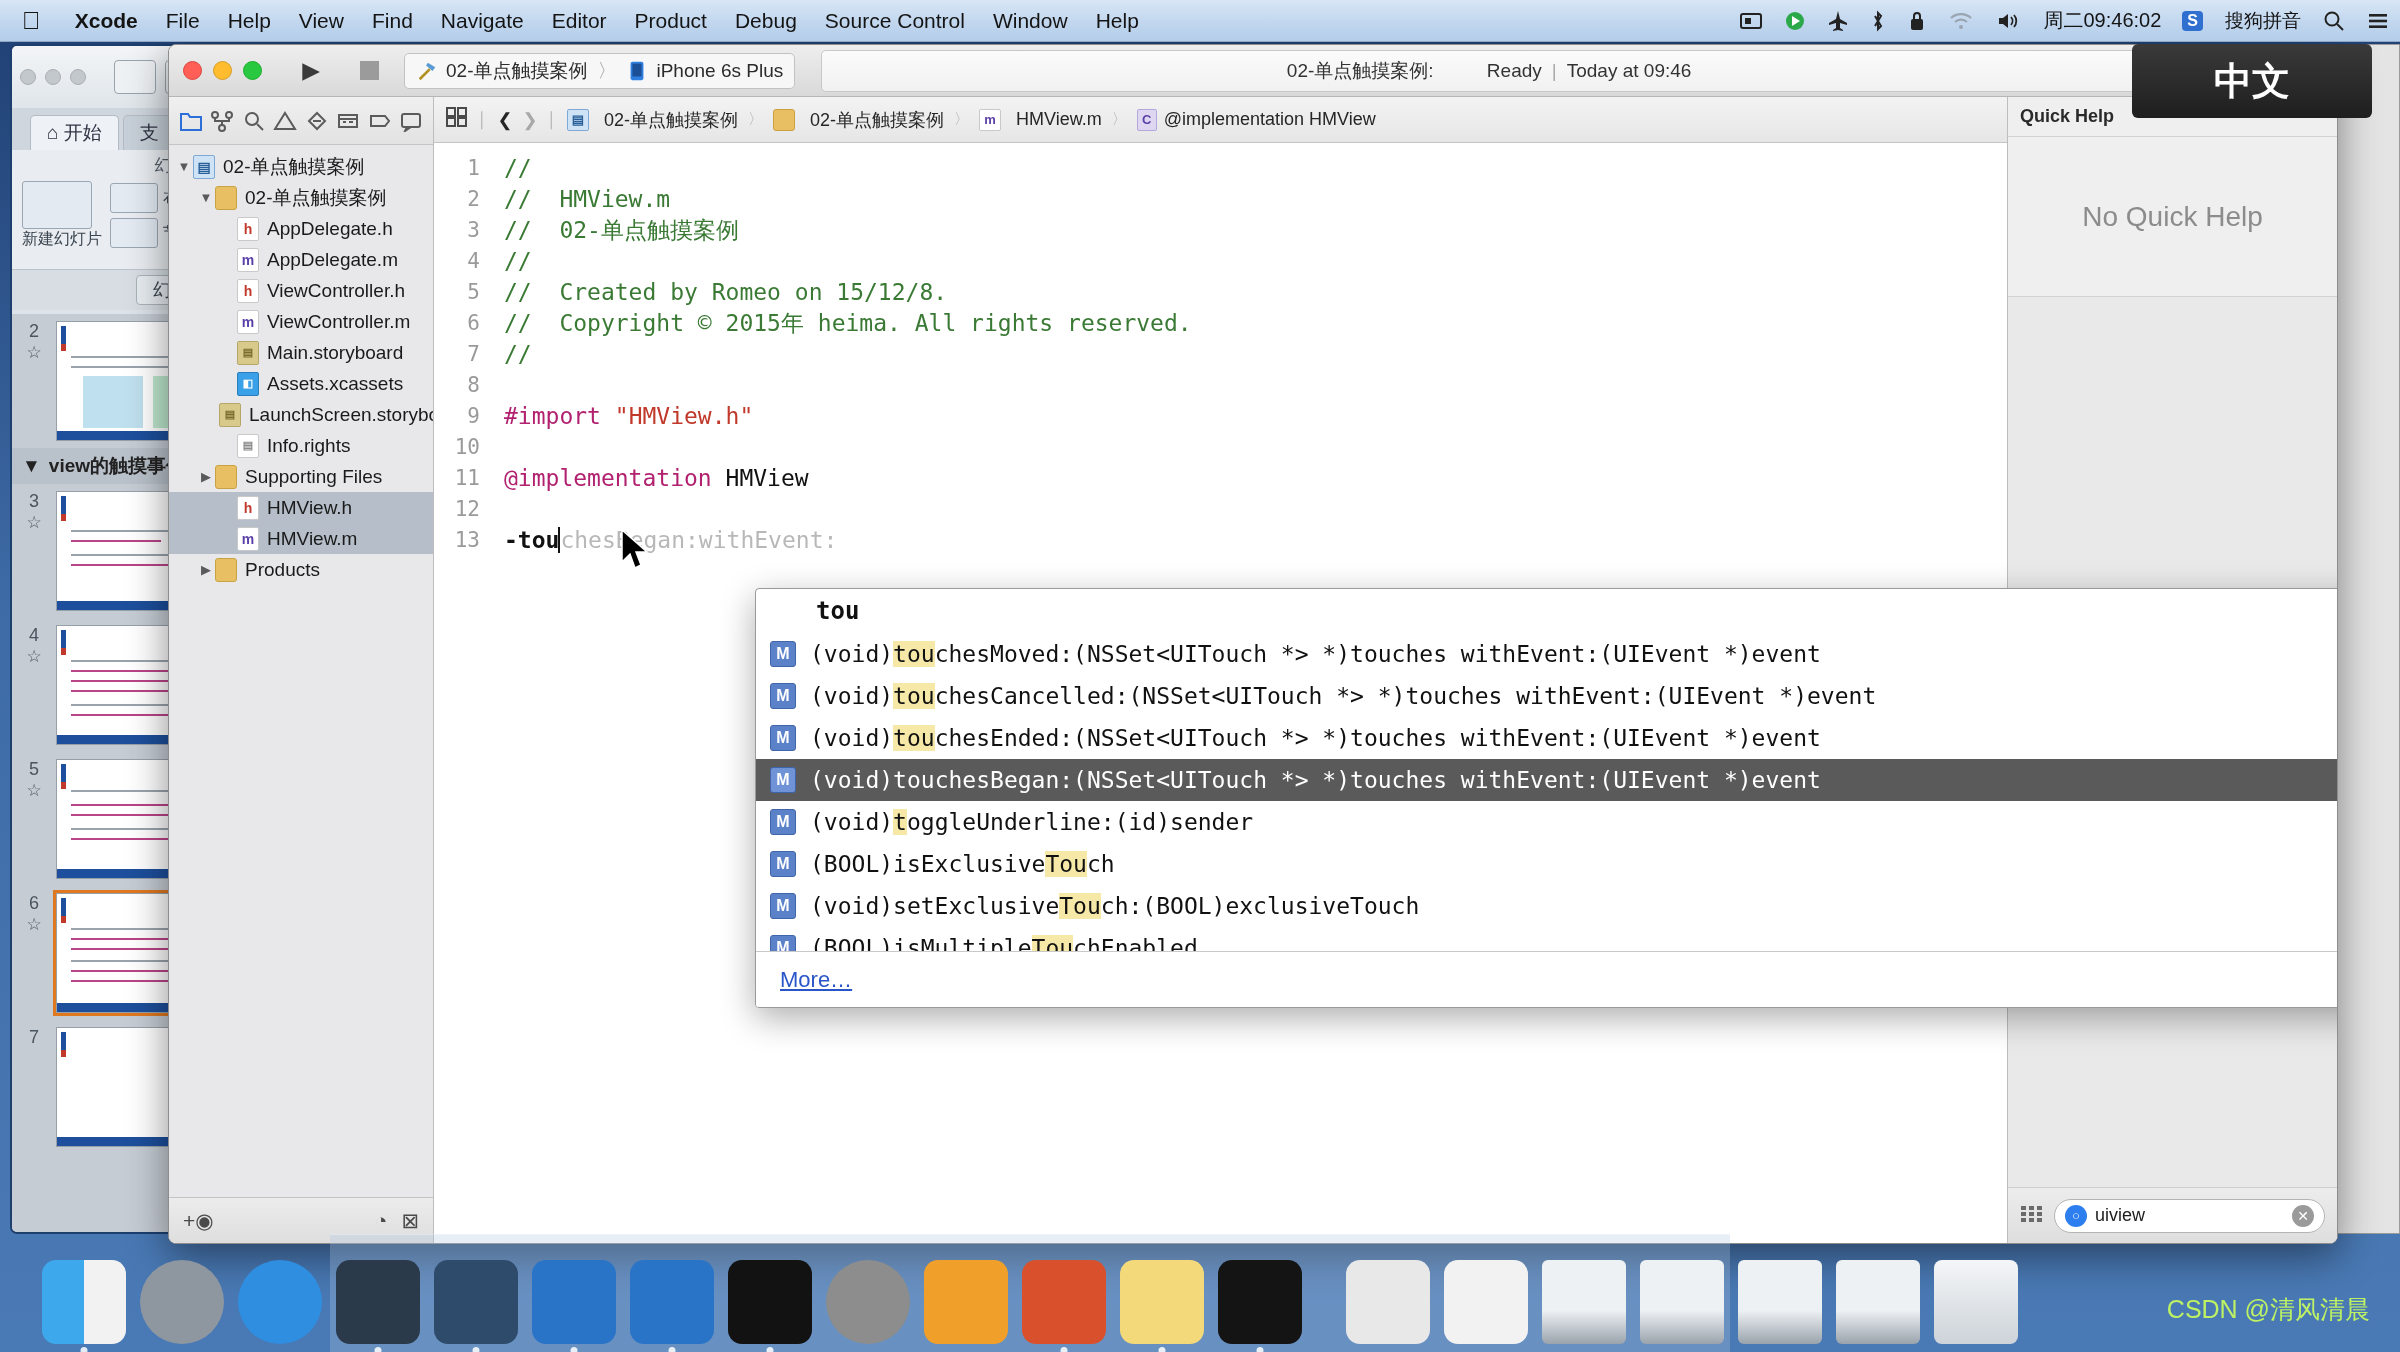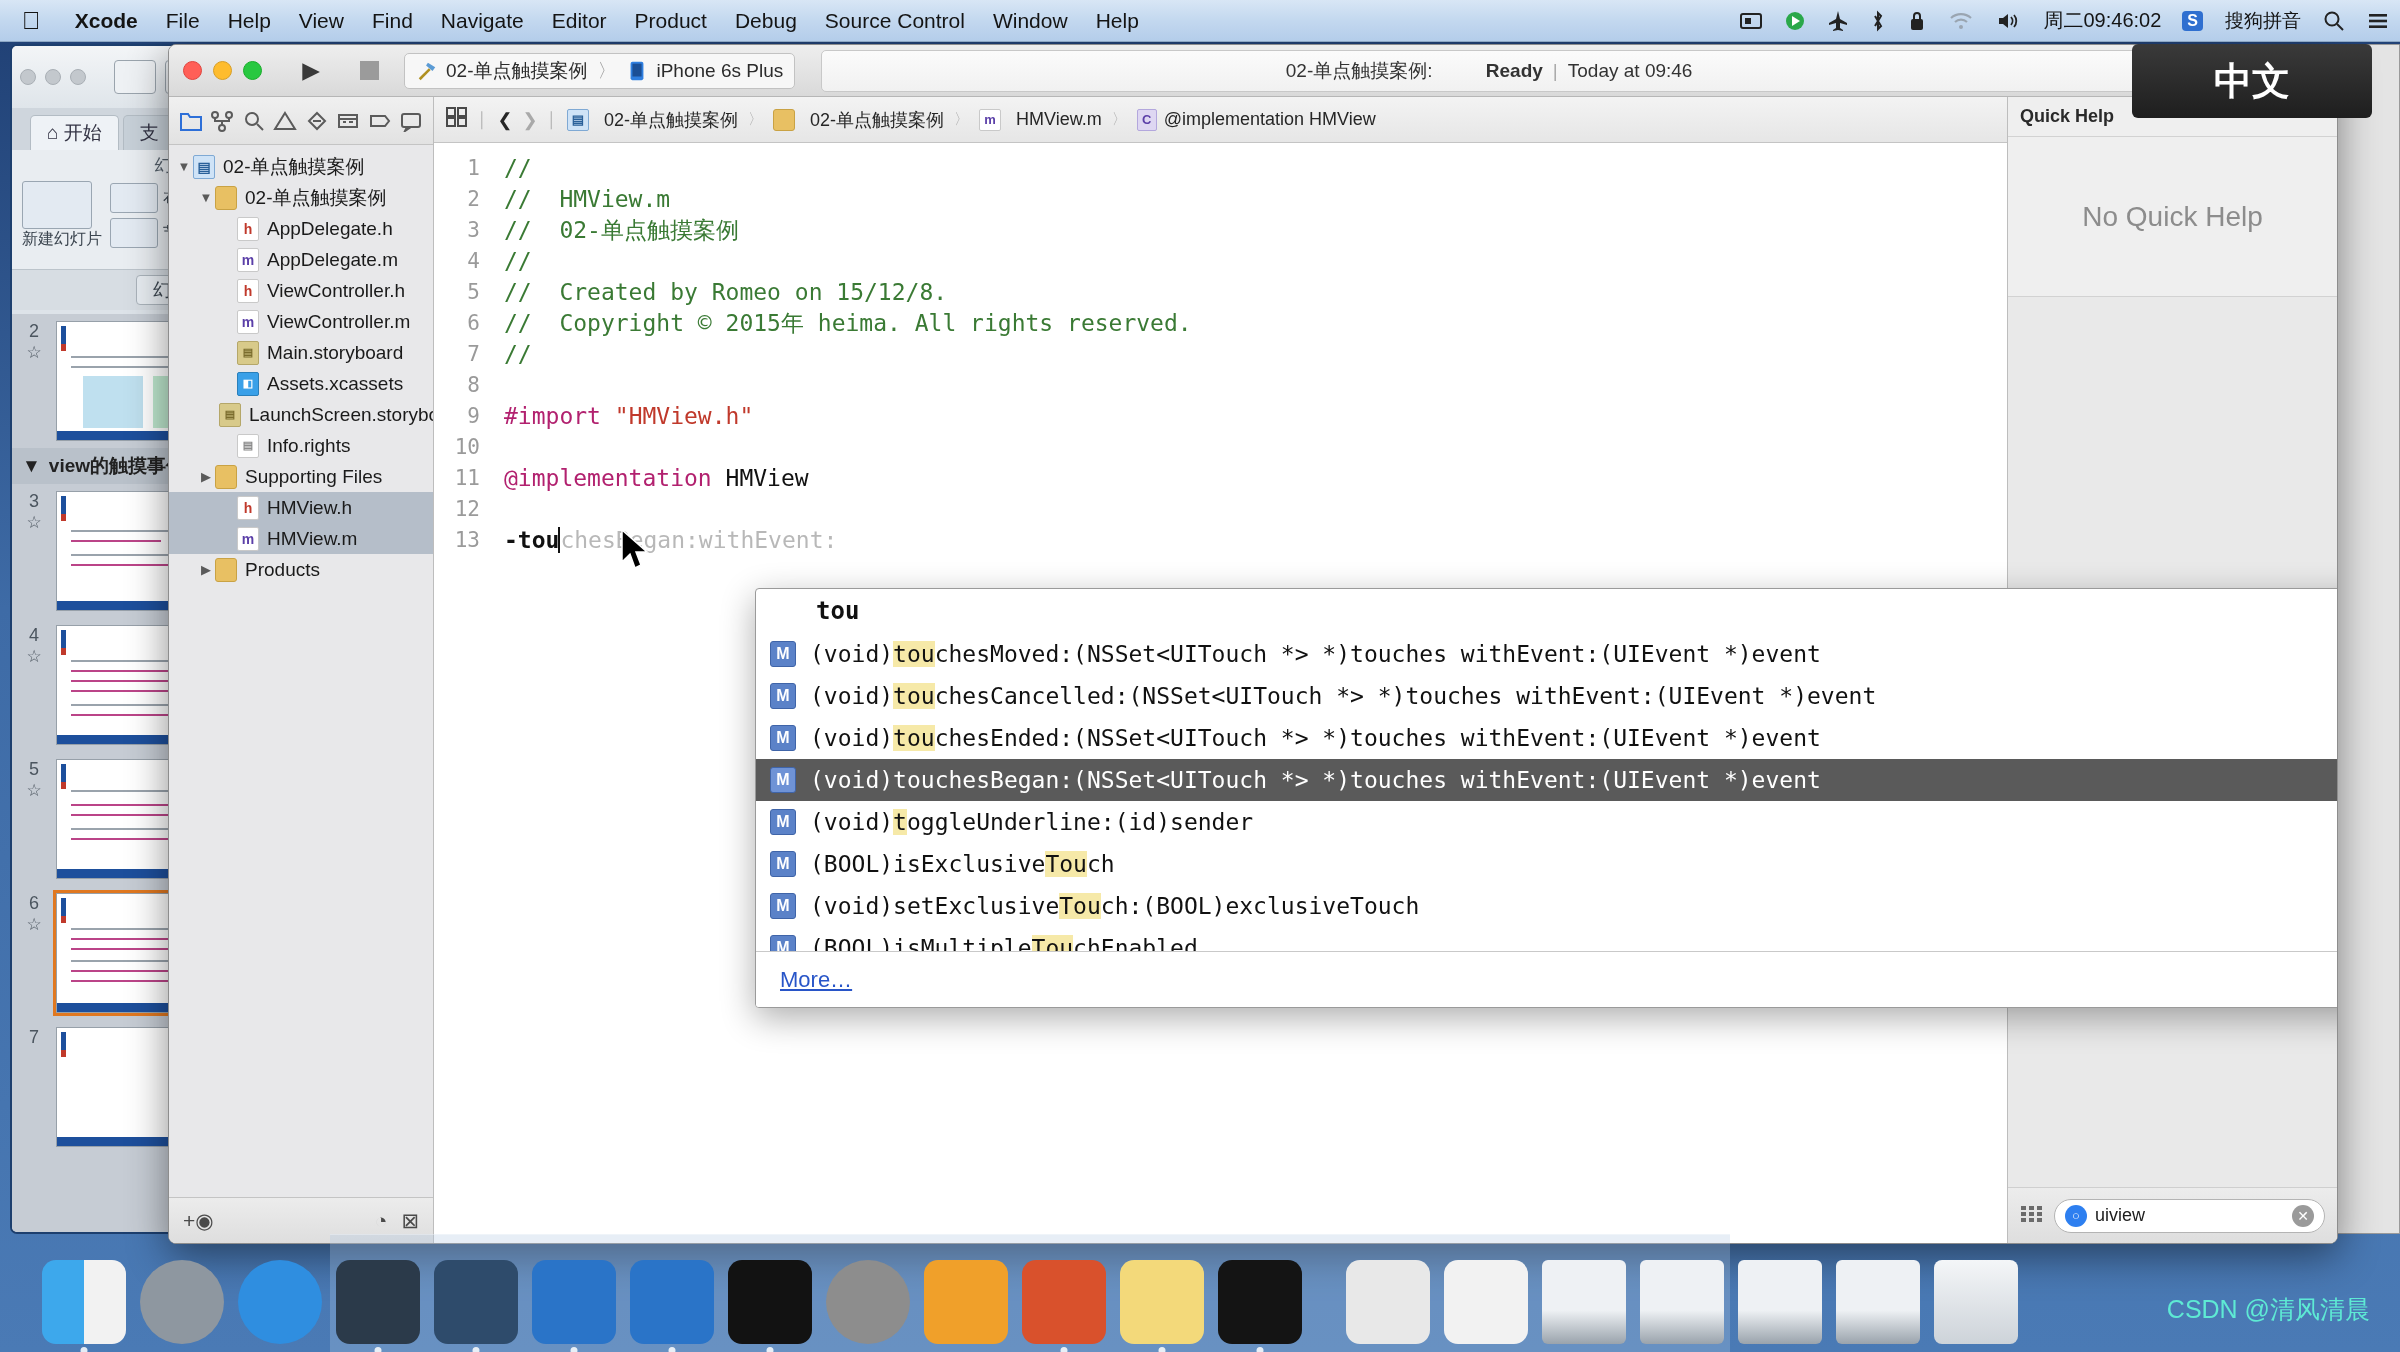--- a/index.html
+++ b/index.html
@@ -94,21 +94,21 @@
   }
   .scheme .sep{ color:#a0a0a0; padding:0 2px;}
   .xcicon{ width:22px;height:22px; display:inline-block; }
   .statusbar{
     flex:1; height:42px; margin:0 14px;
     background:linear-gradient(180deg,#fbfbfb,#f1f1f1);
     border:1px solid #c8c8c8; border-radius:5px;
     display:flex; align-items:center; justify-content:center;
     font-size:19px; color:#333;text-align:center;
   }
-  .statusbar b{ font-weight:bold;margin-left:48px;}
+  .statusbar b{ font-weight:normal;margin-left:48px;}
   .statusbar .bar-sep{color:#aaa;padding:0 10px;}
   .tb-right{ display:flex; gap:6px; align-items:center; }
   .tb-seg{ display:flex; border:1px solid #bcbcbc; border-radius:5px; overflow:hidden;}
   .tb-seg div{ width:46px;height:34px;background:#f4f4f4; display:flex;align-items:center;justify-content:center;
     border-right:1px solid #c9c9c9; font-size:17px; color:#444;}
   .tb-seg div:last-child{border-right:none;}
   .tb-seg div.on{ background:#dcdcdc;}
 
   .xc-body{ flex:1; display:flex; min-height:0; }
   
@@ -209,21 +209,21 @@
     background:rgba(175,200,226,.30);
     border-top:1px solid rgba(255,255,255,.35);
     display:flex; align-items:flex-end; justify-content:center; gap:14px;
     padding:0 20px 8px 20px; z-index:80;
   }
   .dicon{ width:84px;height:84px;border-radius:14px; position:relative; flex:0 0 84px;}
   .dsep{ width:2px;height:86px;background:rgba(255,255,255,.45); margin:0 8px 6px 8px;}
   .dot{ position:absolute; bottom:-10px; left:50%; transform:translateX(-50%);
     width:7px;height:7px;border-radius:50%;background:rgba(255,255,255,.85);}
   
-  #wm{ position:absolute; right:30px; bottom:26px; color:#5eead4; font-size:25px; z-index:99;}
+  #wm{ position:absolute; right:30px; bottom:26px; color:#bef264; font-size:25px; z-index:99;}
 </style>
 </head>
 <body>
 
 <div id="desktop"></div>
 
 <div id="ppt">
   <div class="ppt-tb">
     <div class="ppt-dot"></div>
     <div class="ppt-dot"></div>

